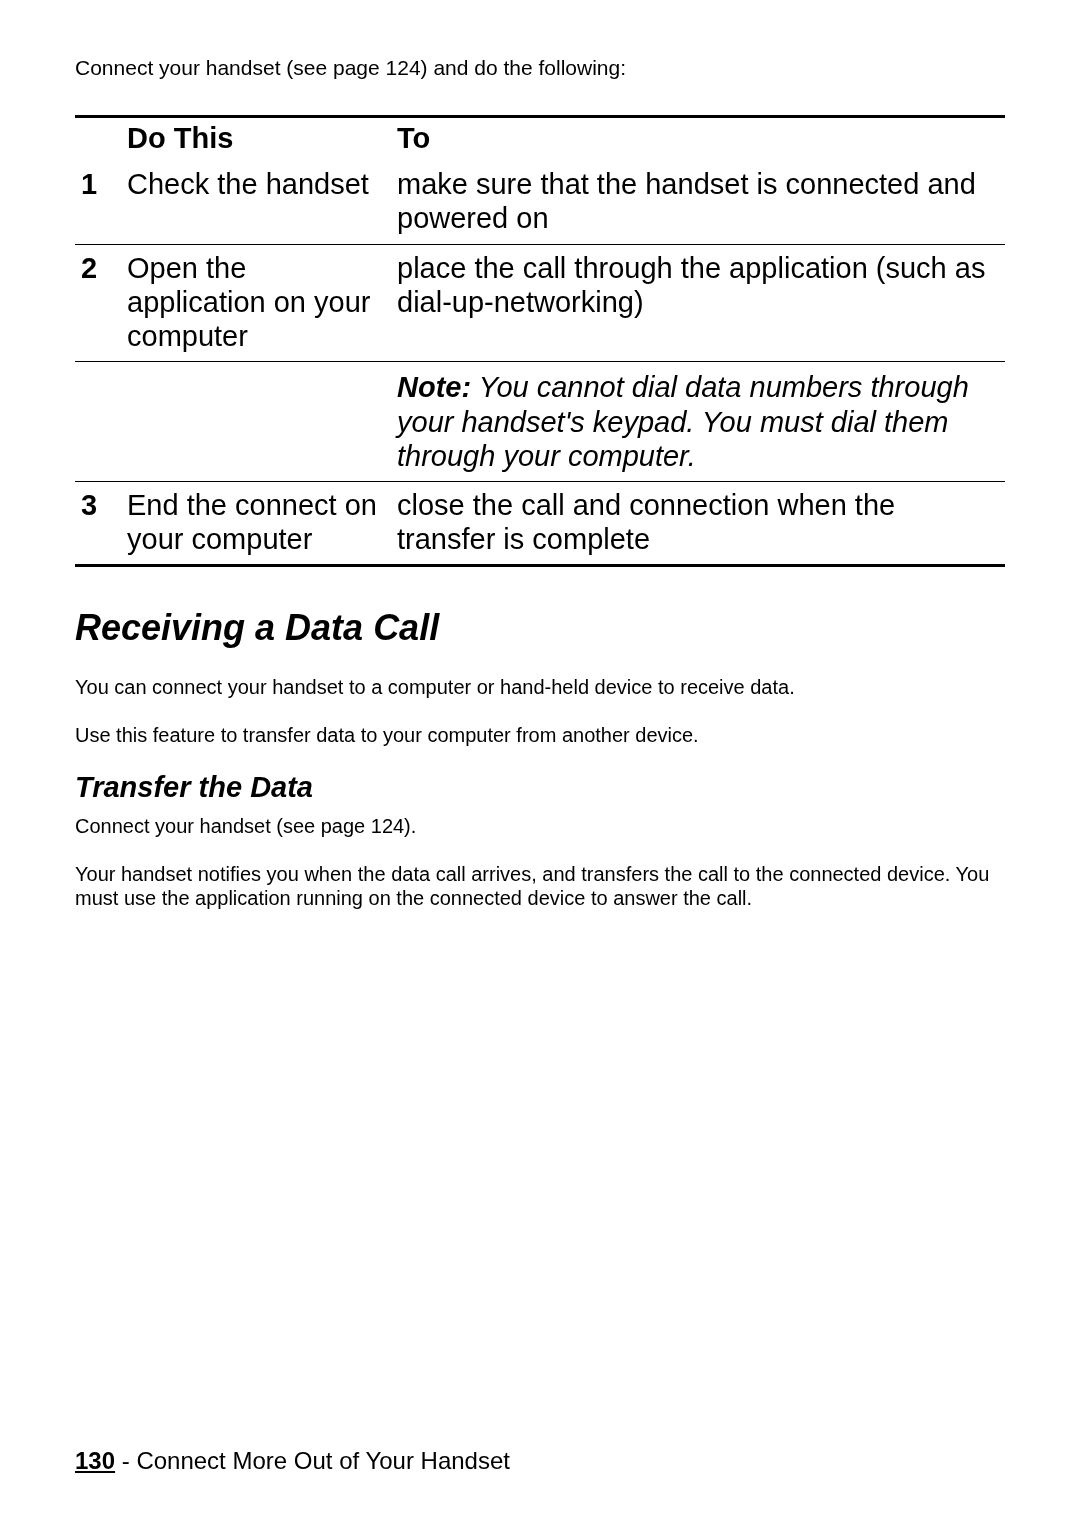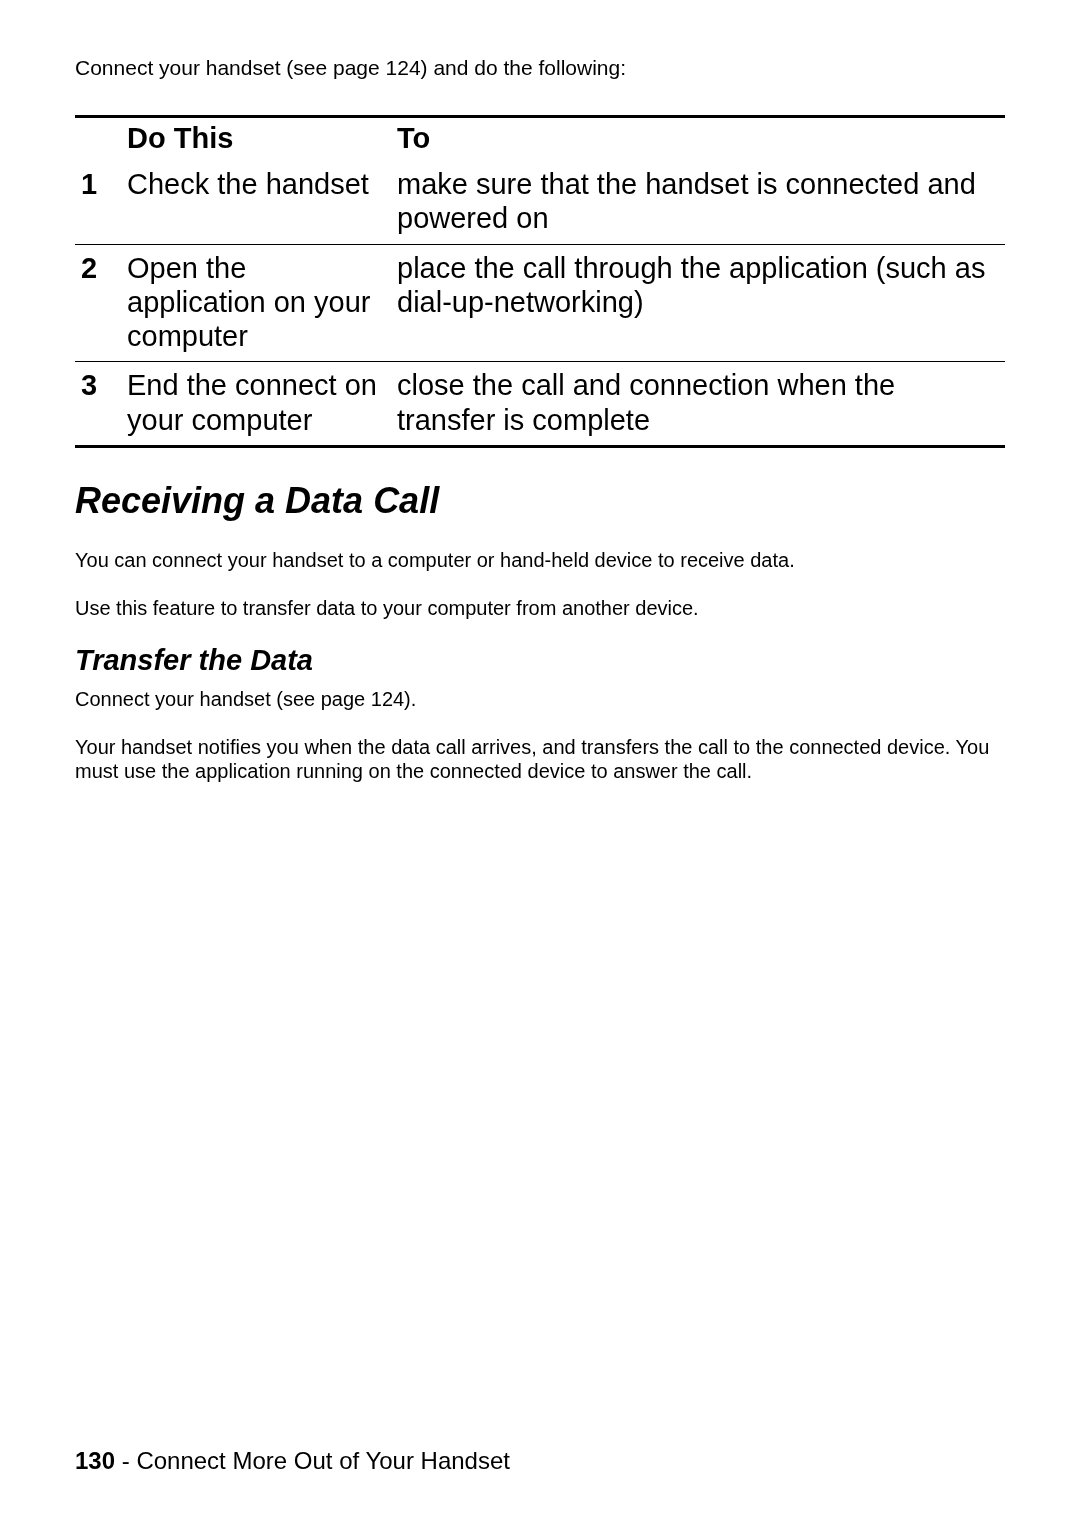--- a/index.html
+++ b/index.html
@@ -15,21 +15,21 @@
       color: #000;
       padding: 55px 75px 40px 75px;
       position: relative;
     }
     .intro {
       font-size: 21px;
       margin-bottom: 35px;
       line-height: 1.2;
     }
     .table-wrap {
-      margin: 0 0 32px 0;
+      margin: 0 0 40px 0;
     }
     table {
       border-collapse: collapse;
       width: 100%;
       border-top: 3px solid #000;
       border-bottom: 3px solid #000;
     }
     th {
       text-align: left;
       font-weight: bold;
@@ -92,20 +92,21 @@
       font-style: italic;
     }
     .footer {
       position: absolute;
       bottom: 50px;
       left: 75px;
       font-size: 24px;
     }
     .footer-num {
       font-weight: bold;
+      text-decoration: underline;
     }
   </style>
 </head>
 <body>
 
 <p class="intro">Connect your handset (see page 124) and do the following:</p>
 
 <div class="table-wrap">
   <table>
     <thead>
@@ -119,20 +120,27 @@
       <tr>
         <td class="num">1</td>
         <td class="action">Check the handset</td>
         <td>make sure that the handset is connected and powered on</td>
       </tr>
       <tr class="sep-top">
         <td class="num">2</td>
         <td class="action">Open the application on your computer</td>
         <td>place the call through the application (such as dial-up-networking)</td>
       </tr>
+      <tr class="note-row">
+        <td class="num"></td>
+        <td class="action"></td>
+        <td>
+          <span class="note-label">Note:</span><span class="note-text"> You cannot dial data numbers through your handset's keypad. You must dial them through your computer.</span>
+        </td>
+      </tr>
       <tr class="sep-top">
         <td class="num">3</td>
         <td class="action">End the connect on your computer</td>
         <td>close the call and connection when the transfer is complete</td>
       </tr>
     </tbody>
   </table>
 </div>
 
 <h2 class="section-heading">Receiving a Data Call</h2>

